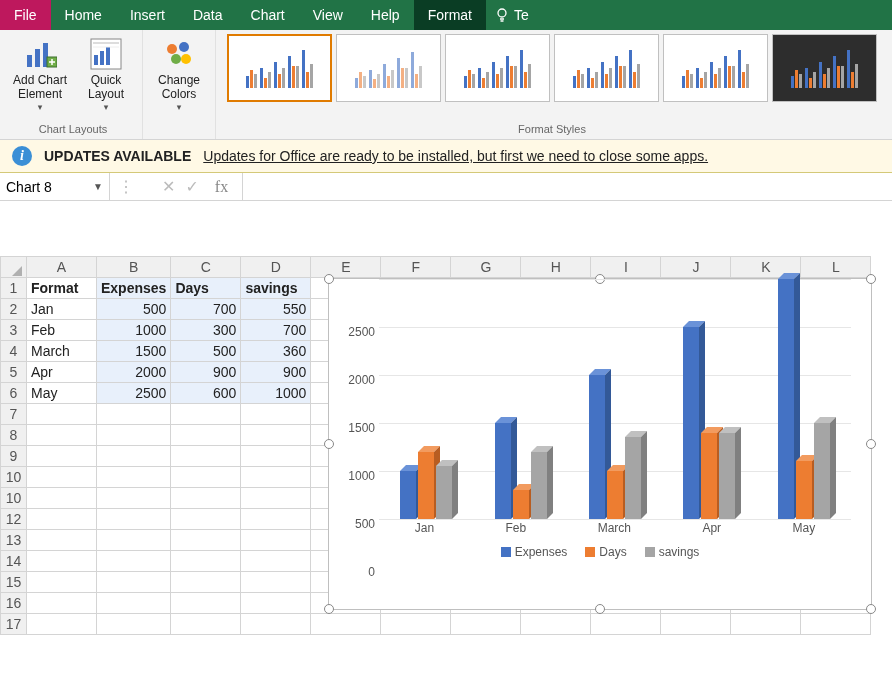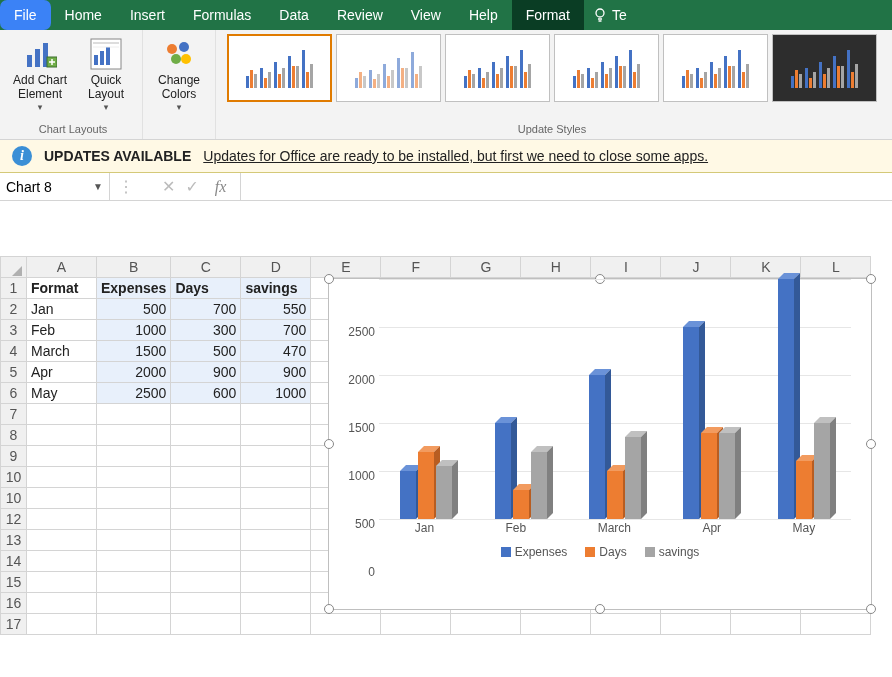--- a/index.html
+++ b/index.html
@@ -1,21 +1,21 @@
 <!DOCTYPE html>
 <html><head>
 <meta charset="utf-8">
 <style>
   * { box-sizing: border-box; margin: 0; padding: 0; font-family: "Segoe UI", Arial, sans-serif; }
   body { width: 892px; height: 677px; background: #fff; overflow: hidden; font-size: 13px; color: #222; }
 
   
   .ribbon-tabs { display: flex; background: #217346; color: #fff; height: 30px; align-items: stretch; }
   .ribbon-tab { padding: 0 14px; display: flex; align-items: center; font-size: 14px; cursor: pointer; }
-  .ribbon-tab.file { background: #3b82f6; border-radius: 7px; }
+  .ribbon-tab.file { background: #be185d; }
   .ribbon-tab.active { background: #f3f3f3; color: #217346; border-bottom: 1px solid #f3f3f3; }
   .ribbon-tab.format { background: #0a3d24; }
   .tell-me { display: flex; align-items: center; padding: 0 8px; font-size: 14px; }
   .tell-me svg { margin-right: 4px; }
 
   
   .ribbon-content { display: flex; height: 110px; background: #f3f3f3; border-bottom: 1px solid #d4d4d4; padding: 0 4px; }
   .ribbon-group { display: flex; flex-direction: column; justify-content: space-between; align-items: center; padding: 4px 6px 2px 6px; border-right: 1px solid #e1e1e1; }
   .ribbon-group:last-child { border-right: none; }
   .ribbon-group-label { font-size: 11px; color: #666; text-align: center; padding: 2px 0; }
@@ -41,21 +41,21 @@
   .banner .spacer { flex: 1; }
   .banner button { padding: 4px 18px; border: 1px solid #bfbfbf; background: #fff; cursor: pointer; font-size: 13px; }
 
   
   .fbar-row { display: flex; height: 28px; border-bottom: 1px solid #d4d4d4; align-items: center; }
   .namebox { width: 110px; display: flex; align-items: center; border-right: 1px solid #d4d4d4; padding: 0 6px; height: 100%; background: #fff; }
   .namebox input { border: none; flex: 1; font-size: 14px; width: 70px; outline: none; }
   .namebox .dd { color: #555; font-size: 10px; }
   .fbar-btns { display: flex; align-items: center; gap: 10px; padding: 0 8px; color: #bbb; border-right: 1px solid #d4d4d4; height: 100%; }
   .fbar-btns span { font-size: 16px; }
-  .fxlabel { font-style: italic; font-family: Georgia, serif; color: #888; padding: 0 6px; }
+  .fxlabel { font-family: Georgia, serif; color: #888; padding: 0 6px; }
   .formula-input { flex: 1; border: none; padding: 0 6px; font-size: 14px; outline: none; }
 
   
   .sheet-area { position: relative; }
 
   
   .grid-wrap { position: relative; margin-top: 55px; }
   table.grid { border-collapse: collapse; table-layout: fixed; }
   table.grid th, table.grid td { border: 1px solid #d4d4d4; height: 21px; font-size: 14px; padding: 0 4px; background: #fff; }
   table.grid th.colh { background: #f0f0f0; text-align: center; font-weight: normal; color: #555; width: 70px; }
@@ -96,23 +96,22 @@
   .legend-swatch { width: 10px; height: 10px; }
   .ls-blue { background: #4472c4; } .ls-orange { background: #ed7d31; } .ls-grey { background: #a5a5a5; }
 </style>
 </head>
 <body>
 
 <div class="ribbon-tabs">
   <div class="ribbon-tab file">File</div>
   <div class="ribbon-tab">Home</div>
   <div class="ribbon-tab">Insert</div>
-  <div class="ribbon-tab">Formulas</div>
   <div class="ribbon-tab">Data</div>
-  <div class="ribbon-tab">Review</div>
+  <div class="ribbon-tab">Chart</div>
   <div class="ribbon-tab">View</div>
   <div class="ribbon-tab">Help</div>
   <div class="ribbon-tab format">Format</div>
   <div class="tell-me">
     <svg width="16" height="16" viewBox="0 0 16 16">
         <circle cx="8" cy="6" r="4" fill="none" stroke="#fff" stroke-width="1.3"></circle>
         <path d="M6 12h4M6.5 14h3" stroke="#fff" stroke-width="1.3"></path>
       </svg>
     <span>Te</span>
   </div>
@@ -343,21 +342,21 @@
               </div>
               <div class="mini-set">
                 <div class="mini-bar" style="height:38px"></div>
                 <div class="mini-bar o" style="height:16px"></div>
                 <div class="mini-bar g" style="height:24px"></div>
               </div>
             </div>
           </div>
       </div>
     </div>
-    <div class="ribbon-group-label">Update Styles</div>
+    <div class="ribbon-group-label">Format Styles</div>
   </div>
 </div>
 
 <div class="banner">
   <div class="info-icon">i</div>
   <span class="title">UPDATES AVAILABLE</span>
   <span class="msg">Updates for Office are ready to be installed, but first we need to close some apps.</span>
   <span class="spacer"></span>
 </div>
 
@@ -440,21 +439,21 @@
             <td class="" style=""></td>
             <td class="" style=""></td>
             <td class="" style=""></td>
             <td class="" style=""></td>
           </tr>
           <tr>
             <th class="rowh">4</th>
             <td class="txt" style="background:#fff;">March</td>
             <td class=" sel-blue" style="">1500</td>
             <td class=" sel-blue" style="">500</td>
-            <td class=" sel-blue" style="">470</td>
+            <td class=" sel-blue" style="">360</td>
             <td class="" style=""></td>
             <td class="" style=""></td>
             <td class="" style=""></td>
             <td class="" style=""></td>
             <td class="" style=""></td>
             <td class="" style=""></td>
             <td class="" style=""></td>
             <td class="" style=""></td>
           </tr>
           <tr>

